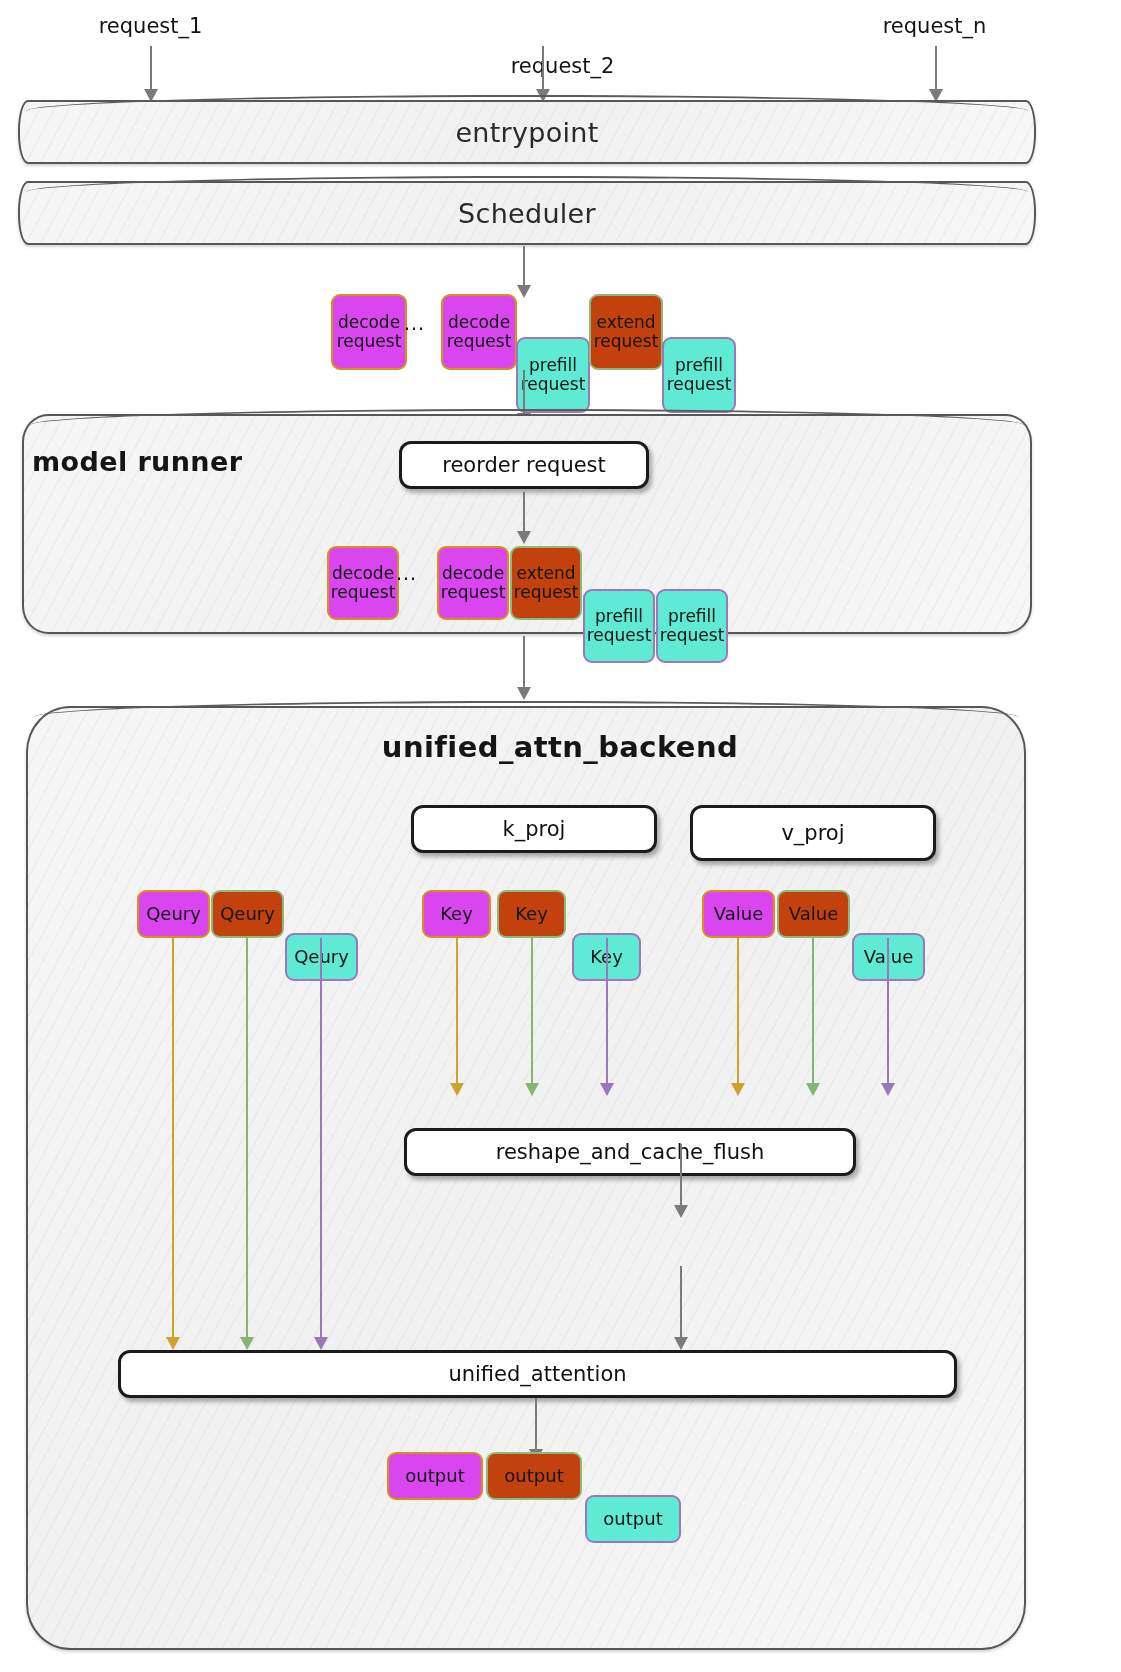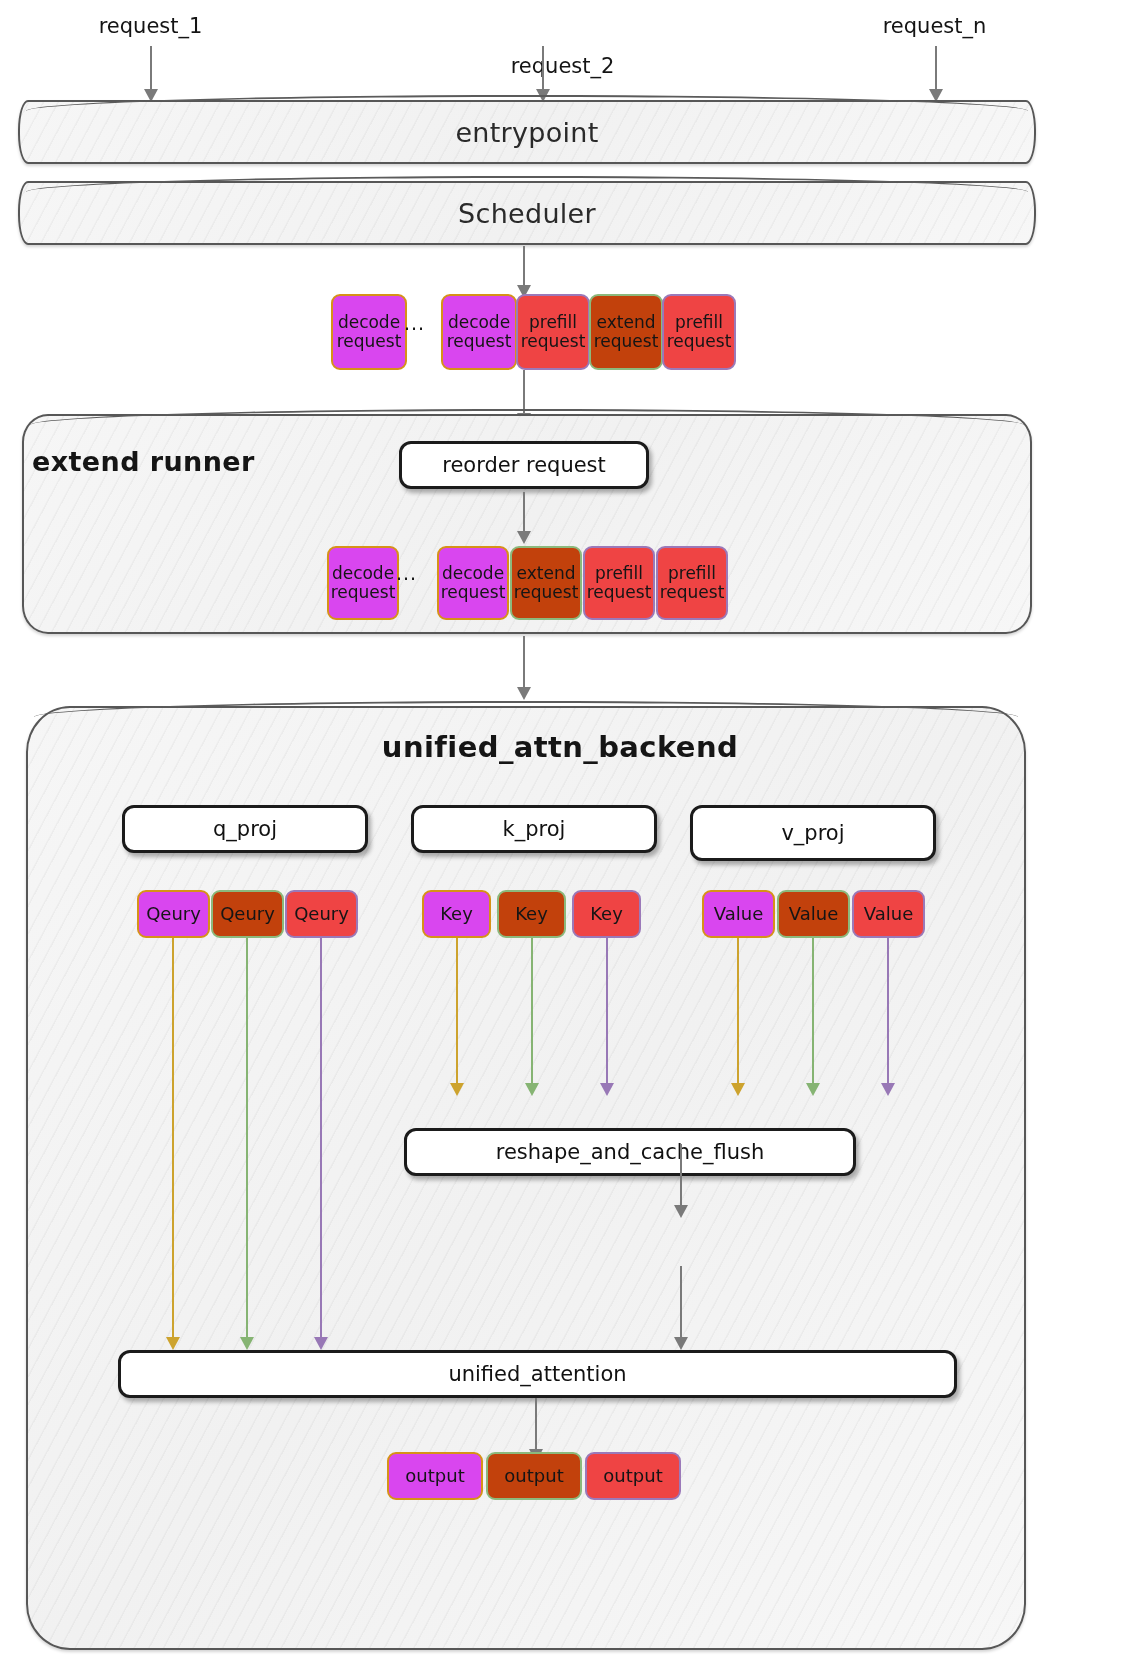--- a/index.html
+++ b/index.html
@@ -78,21 +78,21 @@
     border:2.5px solid;
     display:flex;flex-direction:column;
     align-items:center;justify-content:center;
     line-height:1.12;
     font-size:17px;
     color:#151515;
     text-align:center;
   }
   .chip.orange{background:#d946ef;border-color:#d69218;}
   .chip.green {background:#c2410c;border-color:#8cb97c;}
-  .chip.purple{background:#ef4444;border-color:#9b79b9;}
+  .chip.purple{background:#5eead4;border-color:#9b79b9;margin-top:43px;}
   .chip span{display:block;}
 
   .ellipsis{
     position:absolute;
     font-size:19px;letter-spacing:1px;color:#111;
   }
 
   
   .sec-title{
     position:absolute;
@@ -187,21 +187,21 @@
     <span>prefill</span>
     <span>request</span>
   </div>
 
   <div class="arrow" style="left:516px;top:370px;width:16px;height:56px;">
     <div class="shaft" style="height:44px;"></div>
       <div class="head"></div>
   </div>
 
   <div class="sketch" style="left:22px;top:414px;width:1010px;height:220px;border-radius:26px/28px;"></div>
-  <div class="sec-title" style="left:32px;top:446px;">extend runner</div>
+  <div class="sec-title" style="left:32px;top:446px;">model runner</div>
 
   <div class="opbox" style="left:399px;top:441px;width:250px;height:48px;">reorder request</div>
 
   <div class="arrow" style="left:516px;top:492px;width:16px;height:52px;">
     <div class="shaft" style="height:40px;"></div>
       <div class="head"></div>
   </div>
 
   <div class="chip orange" style="left:327px;top:546px;width:72px;height:74px;">
     <span>decode</span>
@@ -226,21 +226,20 @@
   </div>
 
   <div class="arrow" style="left:516px;top:636px;width:16px;height:64px;">
     <div class="shaft" style="height:52px;"></div>
       <div class="head"></div>
   </div>
 
   <div class="sketch" style="left:26px;top:706px;width:1000px;height:944px;border-radius:44px/46px;"></div>
   <div class="sec-title" style="left:0;top:730px;width:1052px;text-align:center;font-size:29px;margin-left:34px;">unified_attn_backend</div>
 
-  <div class="opbox" style="left:122px;top:805px;width:246px;height:48px;">q_proj</div>
   <div class="opbox" style="left:411px;top:805px;width:246px;height:48px;text-align:center;">k_proj</div>
   <div class="opbox" style="left:690px;top:805px;width:246px;height:56px;">v_proj</div>
 
   <div class="chip orange" style="left:137px;top:890px;width:73px;height:48px;font-size:18px;">Qeury</div>
   <div class="chip green" style="left:211px;top:890px;width:73px;height:48px;font-size:18px;">Qeury</div>
   <div class="chip purple" style="left:285px;top:890px;width:73px;height:48px;font-size:18px;">Qeury</div>
 
   <div class="chip orange" style="left:422px;top:890px;width:69px;height:48px;font-size:18px;">Key</div>
   <div class="chip green" style="left:497px;top:890px;width:69px;height:48px;font-size:18px;">Key</div>
   <div class="chip purple" style="left:572px;top:890px;width:69px;height:48px;font-size:18px;">Key</div>

